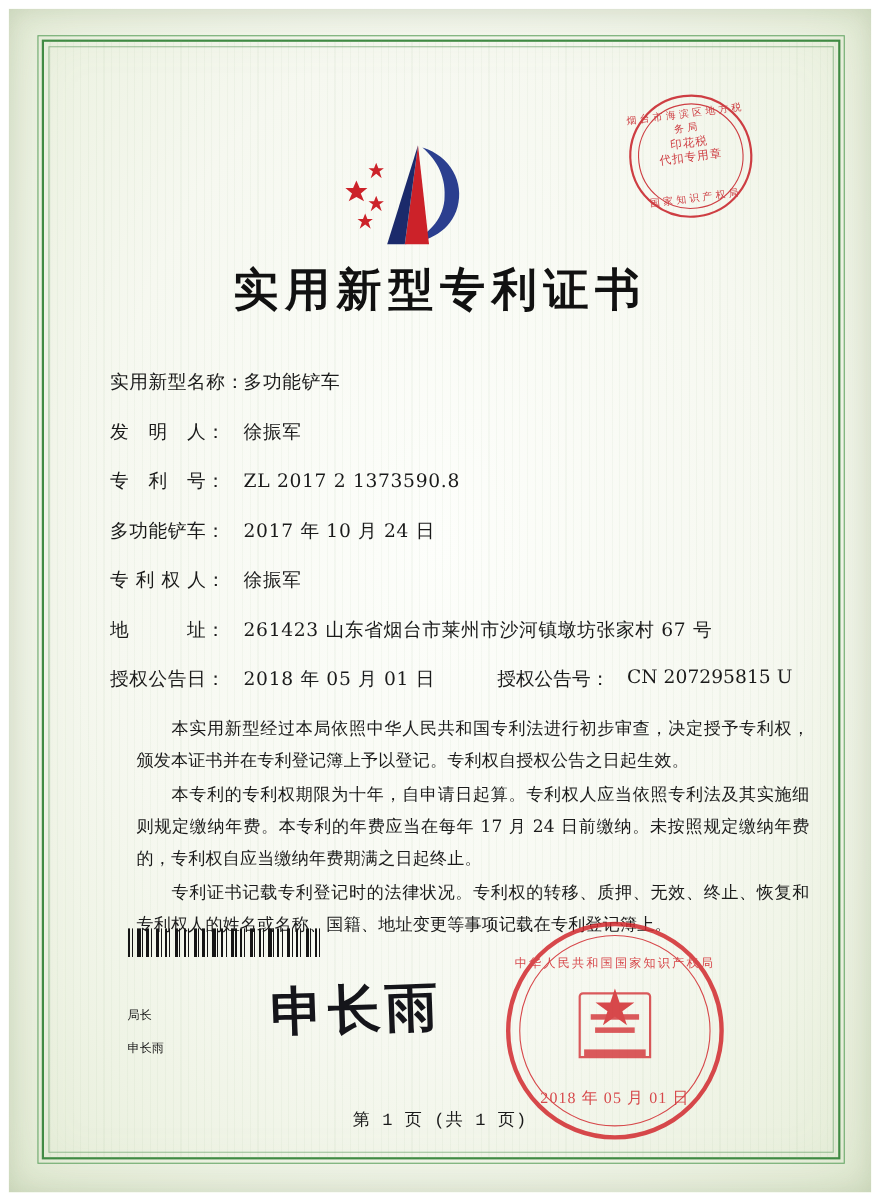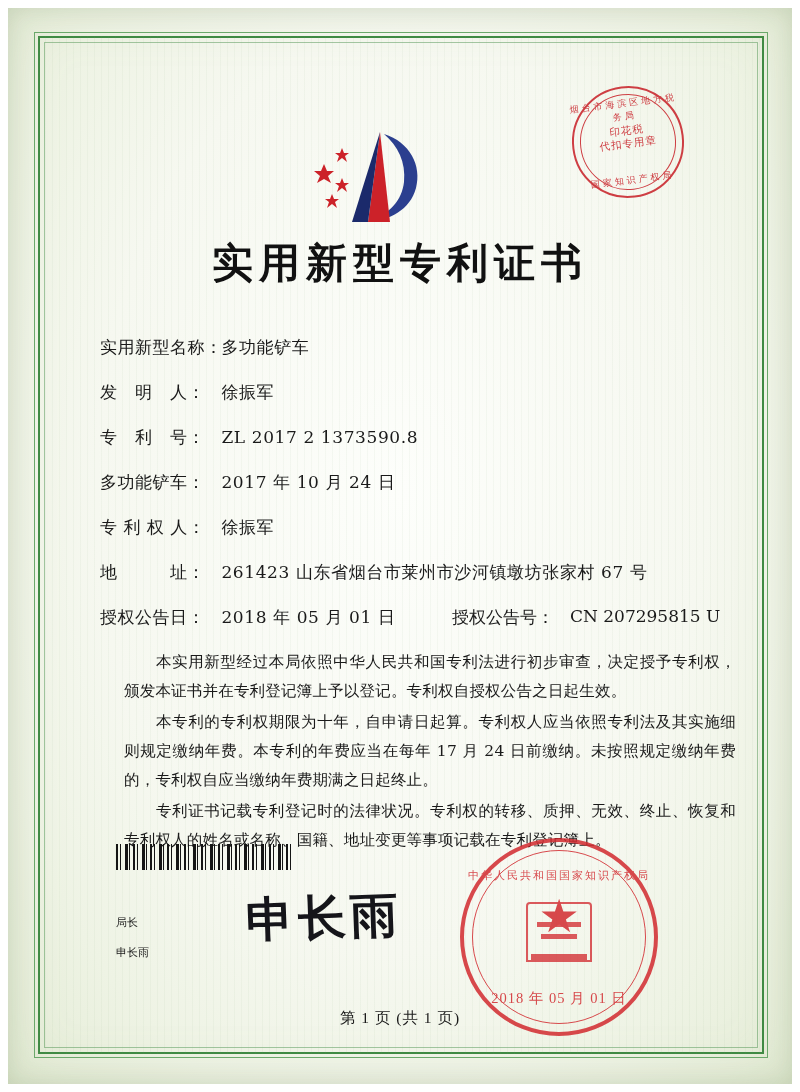--- a/index.html
+++ b/index.html
@@ -264,21 +264,21 @@
     letter-spacing: 1px;
   }
 
   
   .footer {
     position: absolute;
     left: 0; right: 0;
     top: 1000px;
     text-align: center;
     font-size: 15.5px;
-    font-family: Liberation Serif, serif;
+    font-family: Liberation Mono, monospace;
     letter-spacing: 1px;
   }
 
   .edge-shadow {
     position: absolute;
     inset: 0;
     pointer-events: none;
     box-shadow: inset 0 0 22px rgba(90,110,70,0.16);
   }
 </style>

